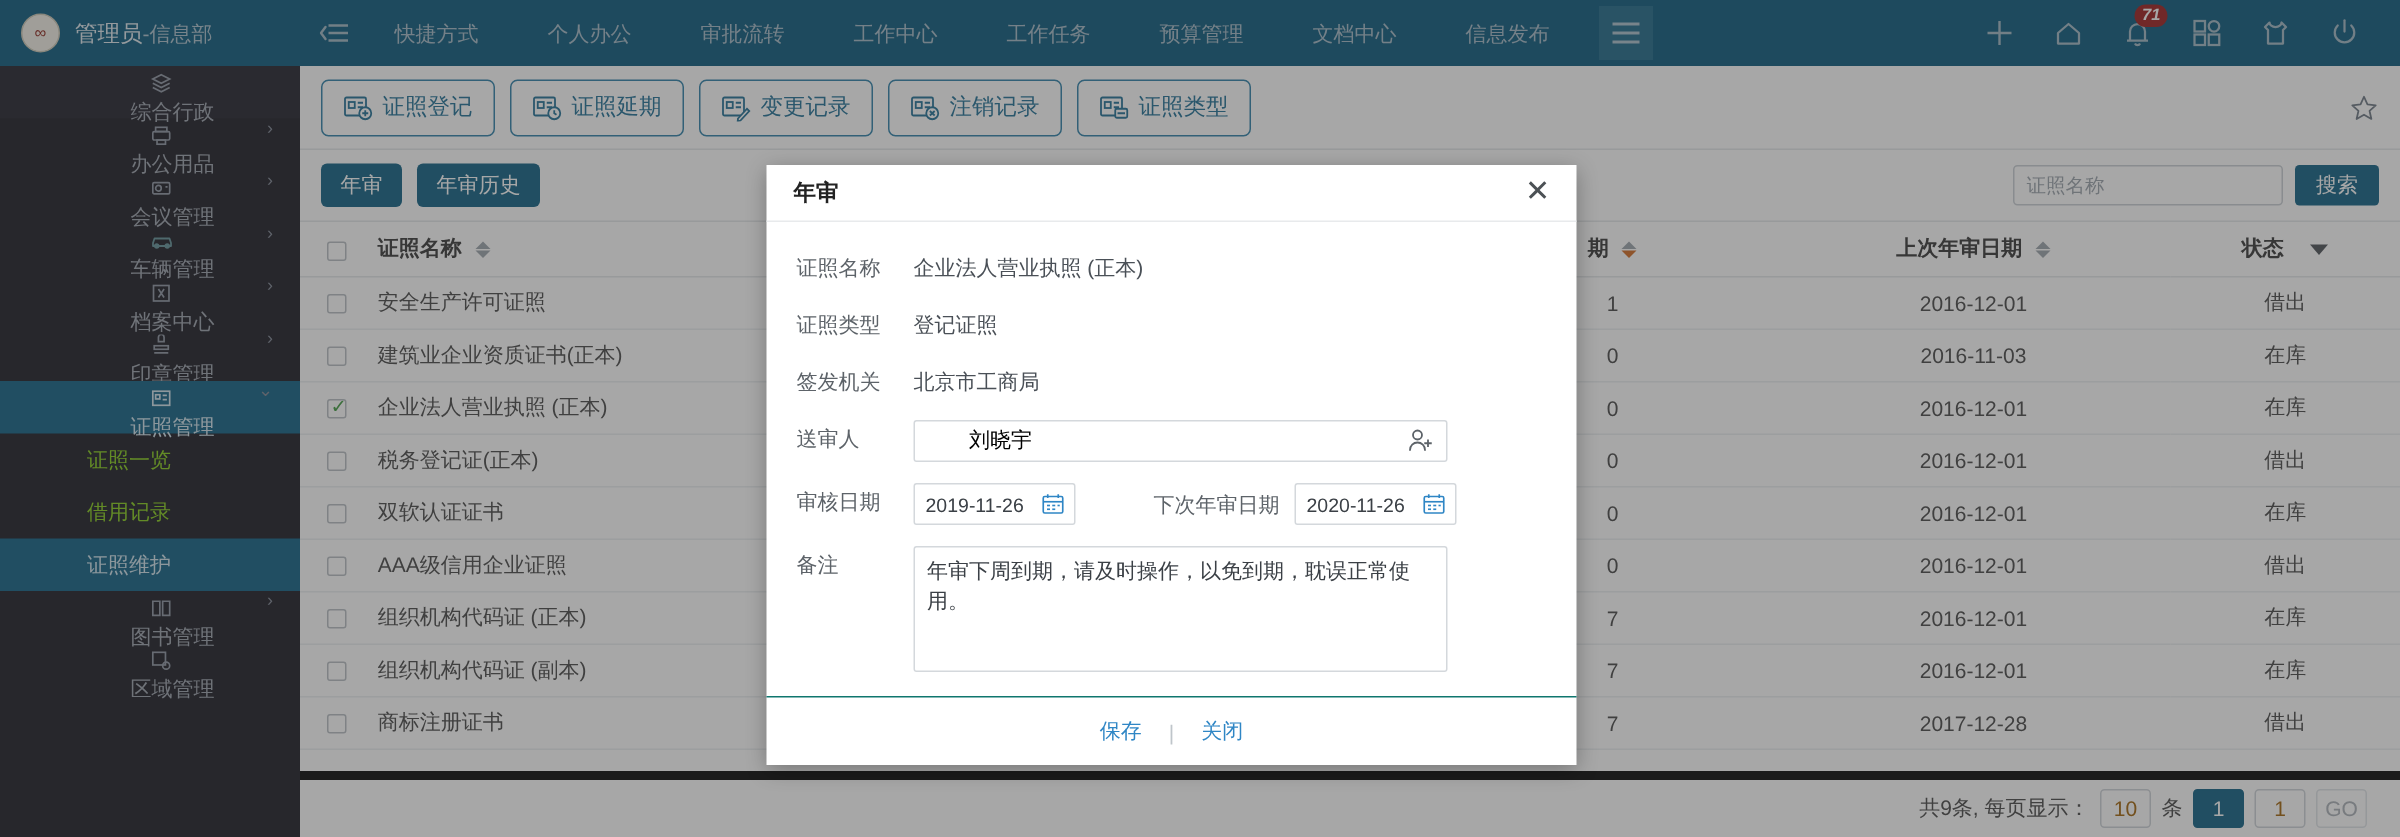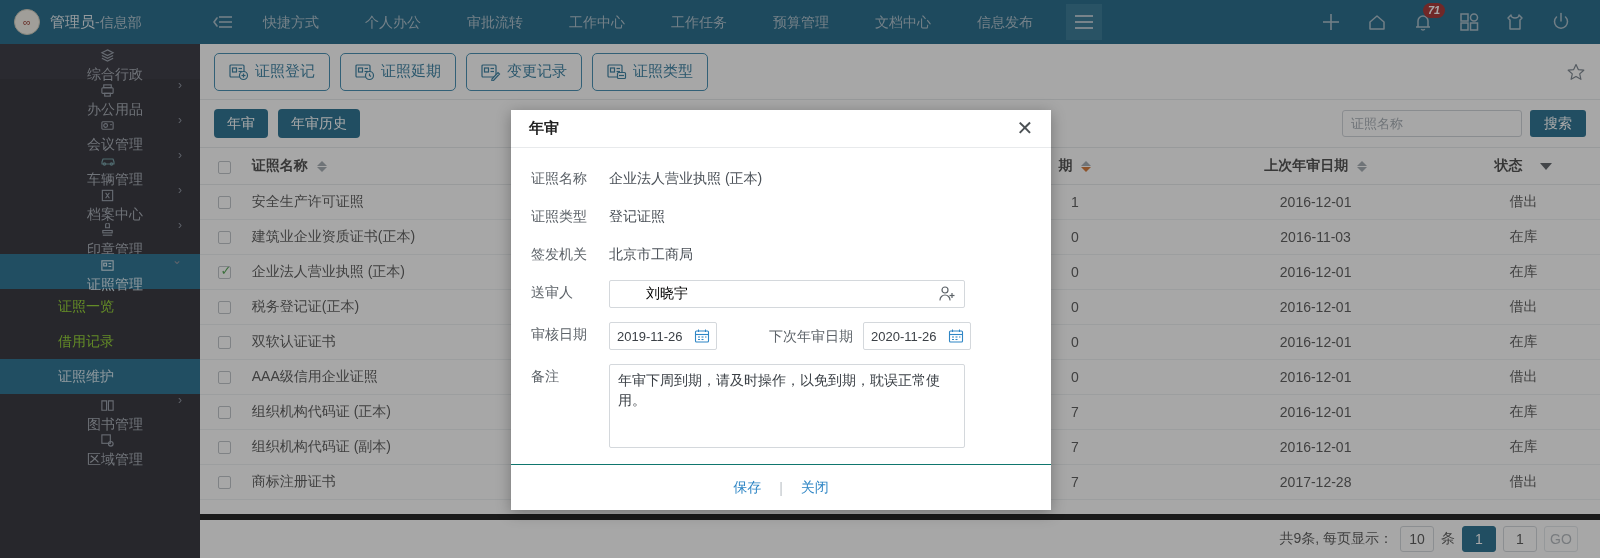--- a/index.html
+++ b/index.html
@@ -45,21 +45,21 @@
     justify-content: center; gap: 4px; cursor: pointer;
   }
   .hamburger i { display: block; width: 18px; height: 2px; background: #a9bfcc; }
 
   .topright {
     margin-left: auto; display: flex; align-items: center;
     gap: 22px; padding-right: 26px; height: 44px;
   }
   .tr-ico {
     position: relative; color: #9fb6c4; width: 24px; height: 24px;
-    display: flex; align-items: center; justify-content: flex-start; cursor: pointer; font-style: italic;
+    display: flex; align-items: center; justify-content: flex-end; cursor: pointer; font-style: italic;
   }
   .badge {
     position: absolute; top: -7px; left: 11px;
     background: #9c1818; color: #fff; border-radius: 9px;
     font-size: 11px; line-height: 15px; padding: 0 5px; min-width: 22px;
     text-align: center; font-weight: bold;
   }
 
   
   .sidebar {
@@ -176,21 +176,21 @@
   
   .pager {
     position: absolute; left: 0; right: 0; bottom: 0; height: 44px;
     display: flex; align-items: center; justify-content: flex-end;
     padding-right: 22px; gap: 7px; font-size: 14px; color: #444;
     background: #fff; border-top: 6px solid #000000;
   }
   .pg-box {
     border: 1px solid #cdd2d7; border-radius: 3px; min-width: 34px; height: 26px;
     display: flex; align-items: center; justify-content: center;
-    font-size: 14px; color: #404040; background: #fff; cursor: pointer;
+    font-size: 14px; color: #a16207; background: #fff; cursor: pointer;
   }
   .pg-box.cur { background: #0b5e82; border-color: #0b5e82; color: #fff; }
   .pg-go { color: #aab0b6; border-color: #dfe3e7; }
 
   
   .mask {
     position: absolute; left: 0; top: 0; width: 1600px; height: 558px;
     background: rgba(60,60,60,0.45); z-index: 20;
   }
   .modal {
@@ -482,20 +482,32 @@
       </div>
       <div class="tb-btn">
         <svg width="20" height="18" viewBox="0 0 20 18" fill="none" stroke="currentColor" stroke-width="1.2">
           <rect x="1" y="2" width="14" height="12" rx="1"></rect>
             <rect x="3.5" y="5" width="4" height="4"></rect>
           <line x1="9.5" y1="5.5" x2="13" y2="5.5"></line>
             <line x1="9.5" y1="8.5" x2="13" y2="8.5"></line>
           <path d="M11 16 L17 9.5 l1.5 1.5 L12.5 17.5 L10.8 17.8 Z" fill="#fff"></path>
         </svg>
         <span>变更记录</span>
+      </div>
+      <div class="tb-btn">
+        <svg width="20" height="18" viewBox="0 0 20 18" fill="none" stroke="currentColor" stroke-width="1.2">
+          <rect x="1" y="2" width="14" height="12" rx="1"></rect>
+            <rect x="3.5" y="5" width="4" height="4"></rect>
+          <line x1="9.5" y1="5.5" x2="13" y2="5.5"></line>
+            <line x1="9.5" y1="8.5" x2="13" y2="8.5"></line>
+          <circle cx="14.5" cy="12.5" r="4" fill="#fff"></circle>
+            <line x1="12.9" y1="11" x2="16.1" y2="14"></line>
+            <line x1="16.1" y1="11" x2="12.9" y2="14"></line>
+        </svg>
+        <span>注销记录</span>
       </div>
       <div class="tb-btn">
         <svg width="20" height="18" viewBox="0 0 20 18" fill="none" stroke="currentColor" stroke-width="1.2">
           <rect x="1" y="2" width="14" height="12" rx="1"></rect>
             <rect x="3.5" y="5" width="4" height="4"></rect>
           <line x1="9.5" y1="5.5" x2="13" y2="5.5"></line>
             <line x1="9.5" y1="8.5" x2="13" y2="8.5"></line>
           <rect x="10.5" y="9.5" width="8" height="6" rx="1" fill="#fff"></rect>
             <line x1="12" y1="12.5" x2="17" y2="12.5"></line>
         </svg>

